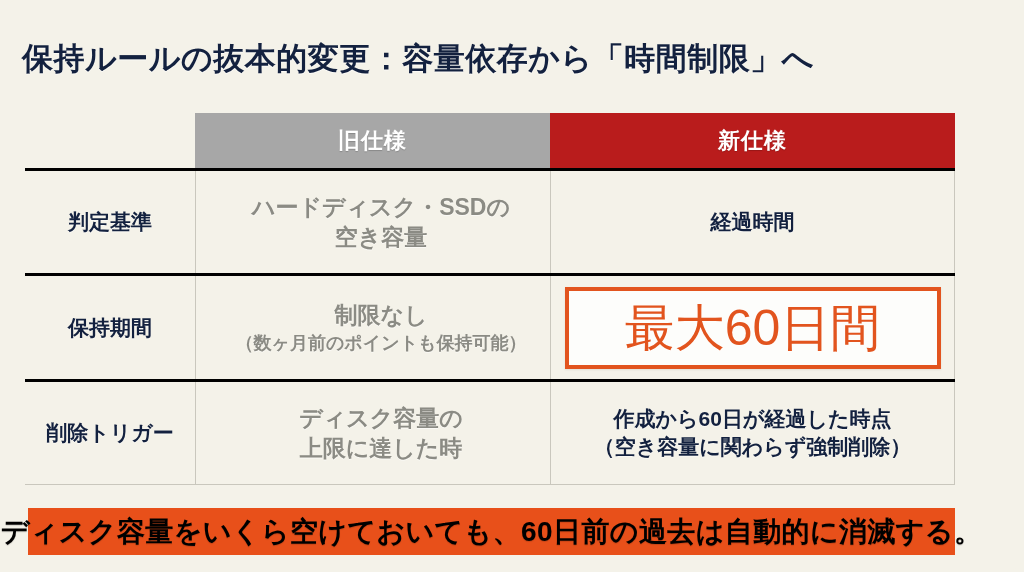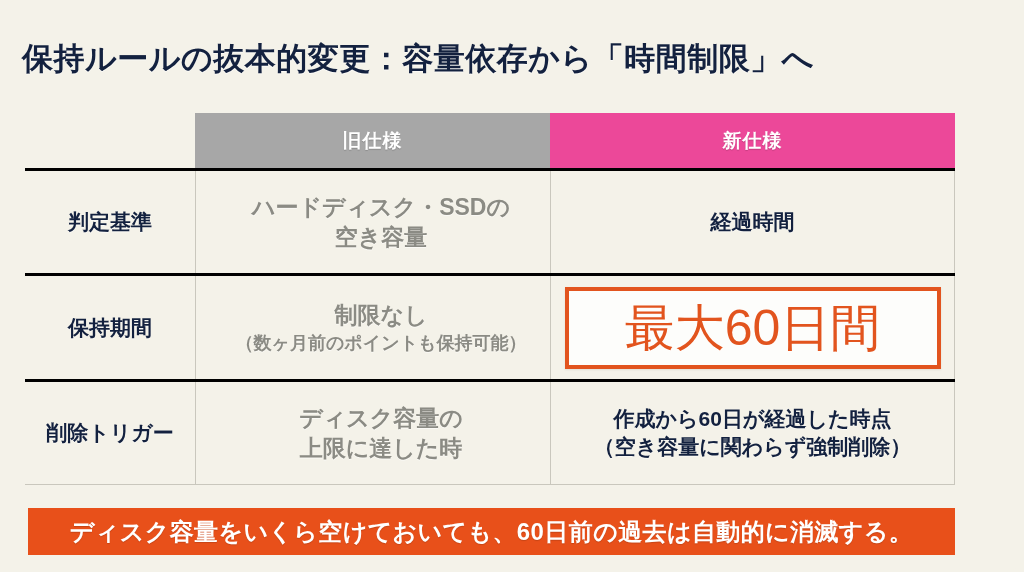--- a/index.html
+++ b/index.html
@@ -50,32 +50,32 @@
   }
   .th-spacer {
     width: 170px;
     flex: 0 0 170px;
   }
   .th {
     display: flex;
     align-items: center;
     justify-content: center;
     color: #ffffff;
-    font-size: 19px;
+    font-size: 22px;
     font-weight: bold;
     letter-spacing: 1px;
     text-shadow: 0 1px 1px rgba(0,0,0,0.18);
   }
   .th-old {
     flex: 0 0 355px;
     background: #a7a7a7;
   }
   .th-new {
     flex: 1 1 auto;
-    background: #ec4899;
+    background: #b91c1c;
   }
 
   .row {
     display: flex;
     border-top: 3px solid #000000;
     box-sizing: border-box;
   }
   .row:last-of-type {
     border-bottom: 1px solid #c9c7bd;
   }
@@ -163,22 +163,22 @@
     top: 508px;
     width: 927px;
     height: 47px;
     background: #e8501a;
     display: flex;
     align-items: center;
     justify-content: center;
     box-sizing: border-box;
   }
   .banner-text {
-    color: #ffffff;
-    font-size: 24px;
+    color: #000000;
+    font-size: 28px;
     font-weight: bold;
     letter-spacing: 0.4px;
     white-space: nowrap;
     text-shadow: 0 1px 1px rgba(0,0,0,0.15);
   }
 </style>
 </head>
 <body>
 
 <div id="slide">

